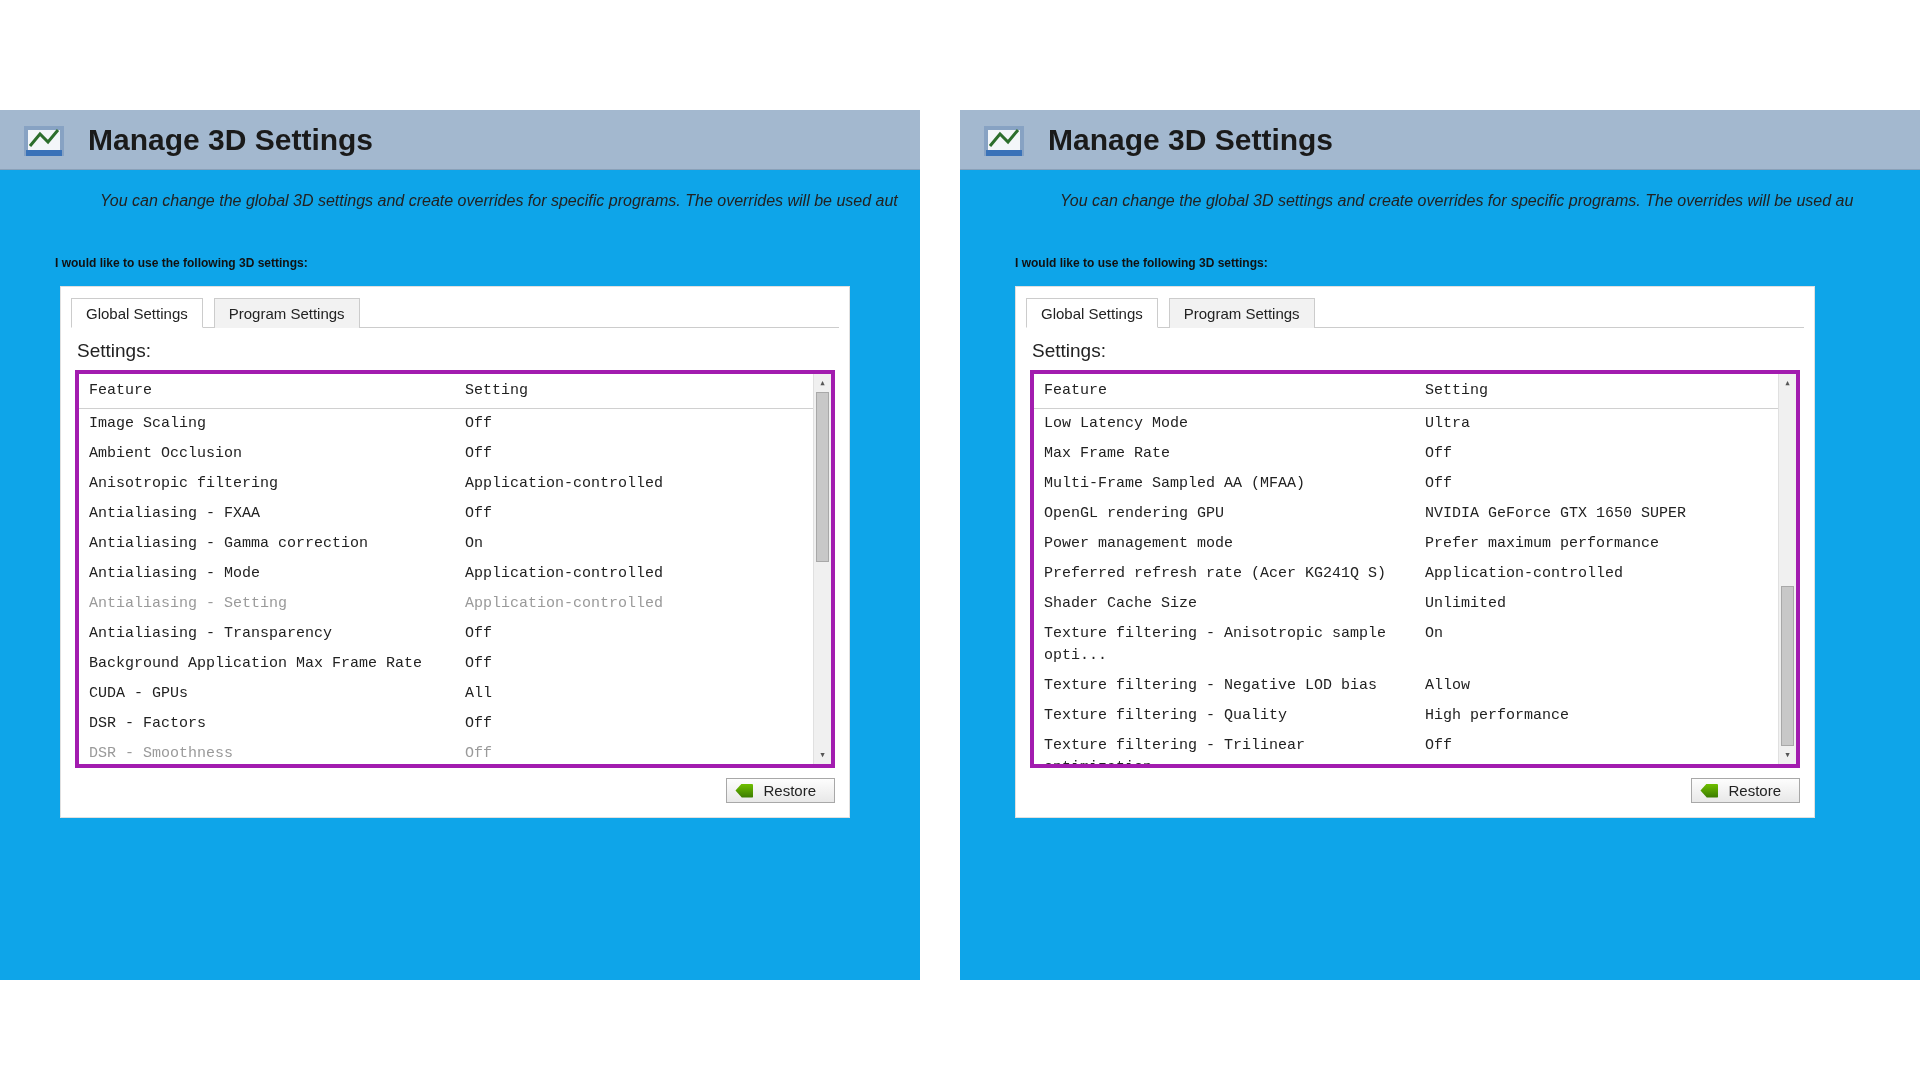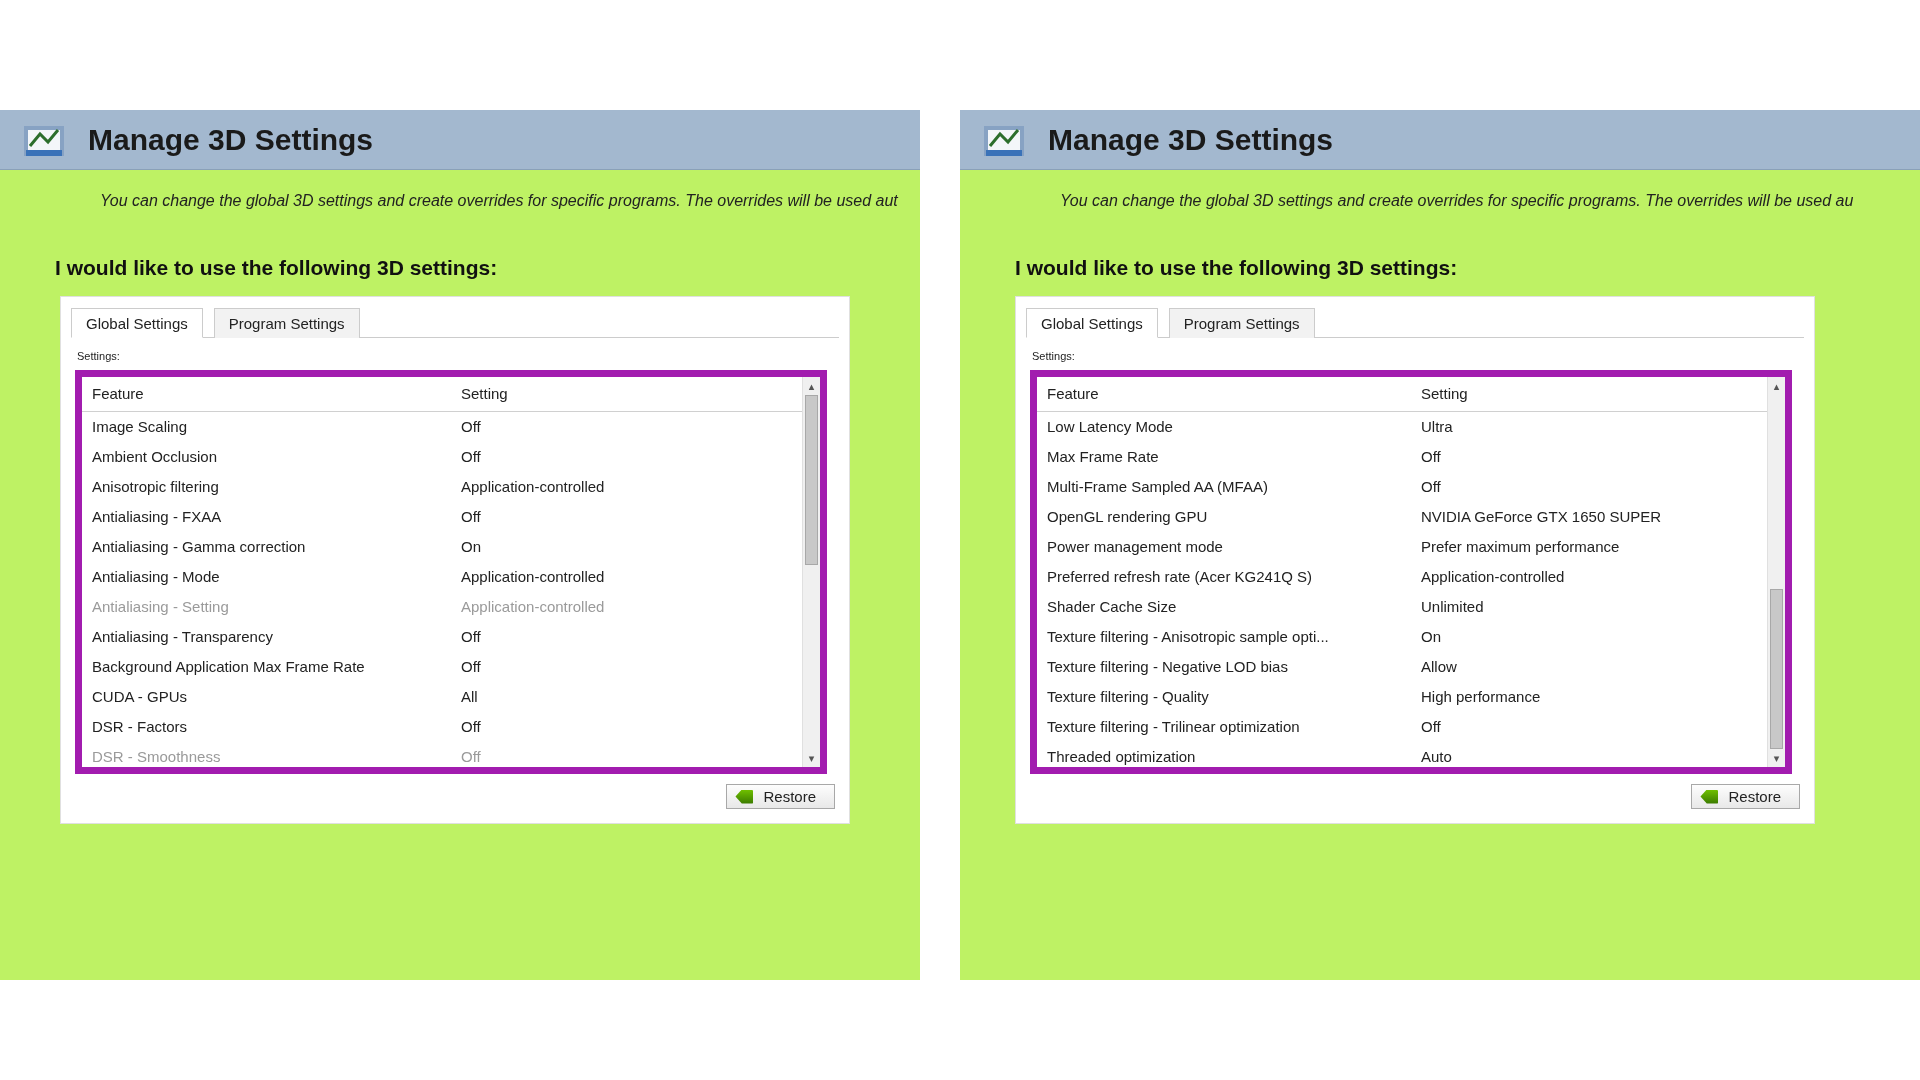--- a/index.html
+++ b/index.html
@@ -6,21 +6,21 @@
     body {
       font-family: "Segoe UI", Tahoma, sans-serif;
       background: #ffffff;
       width: 1920px;
       height: 1080px;
       overflow: hidden;
       position: relative;
     }
     .panel {
       position: absolute;
-      background: #bef264;
+      background: #0ea5e9;
       overflow: hidden;
     }
     .panel.left { left: 0; top: 110px; width: 920px; height: 870px; }
     .panel.right { left: 960px; top: 110px; width: 960px; height: 870px; }
 
     .header-bar {
       display: flex;
       align-items: center;
       height: 60px;
       background: #a3b8cf;
@@ -43,21 +43,21 @@
     }
     .description {
       font-size: 16px;
       color: #222;
       padding: 22px 0 18px 100px;
       white-space: nowrap;
       overflow: hidden;
       font-style: italic;
     }
     .section-label {
-      font-size: 21px;
+      font-size: 12px;
       font-weight: 700;
       color: #111;
       padding: 28px 0 16px 55px;
     }
     .card {
       background: #ffffff;
       border: 1px solid #e0e0e0;
       margin: 0 0 0 60px;
       width: 790px;
       padding: 10px 10px 14px 10px;
@@ -79,28 +79,29 @@
       margin-right: 11px;
       position: relative;
       top: 1px;
       cursor: pointer;
     }
     .tab.active {
       background: #ffffff;
       border-bottom: 1px solid #ffffff;
     }
     .settings-label {
-      font-size: 11px;
+      font-size: 19px;
       color: #222;
       padding: 6px 4px 4px 6px;
     }
     .table-wrap {
-      border: 7px solid #a21caf;
-      margin: 4px 12px 0 4px;
-      position: relative;
+      border: 4px solid #a21caf;
+      margin: 4px 4px 0 4px;
+      position: relative;
+      font-family: Liberation Mono, monospace;
     }
     .scroll-area {
       height: 390px;
       overflow: hidden;
       position: relative;
     }
     .table {
       display: grid;
       grid-template-columns: 1fr 1fr;
     }

